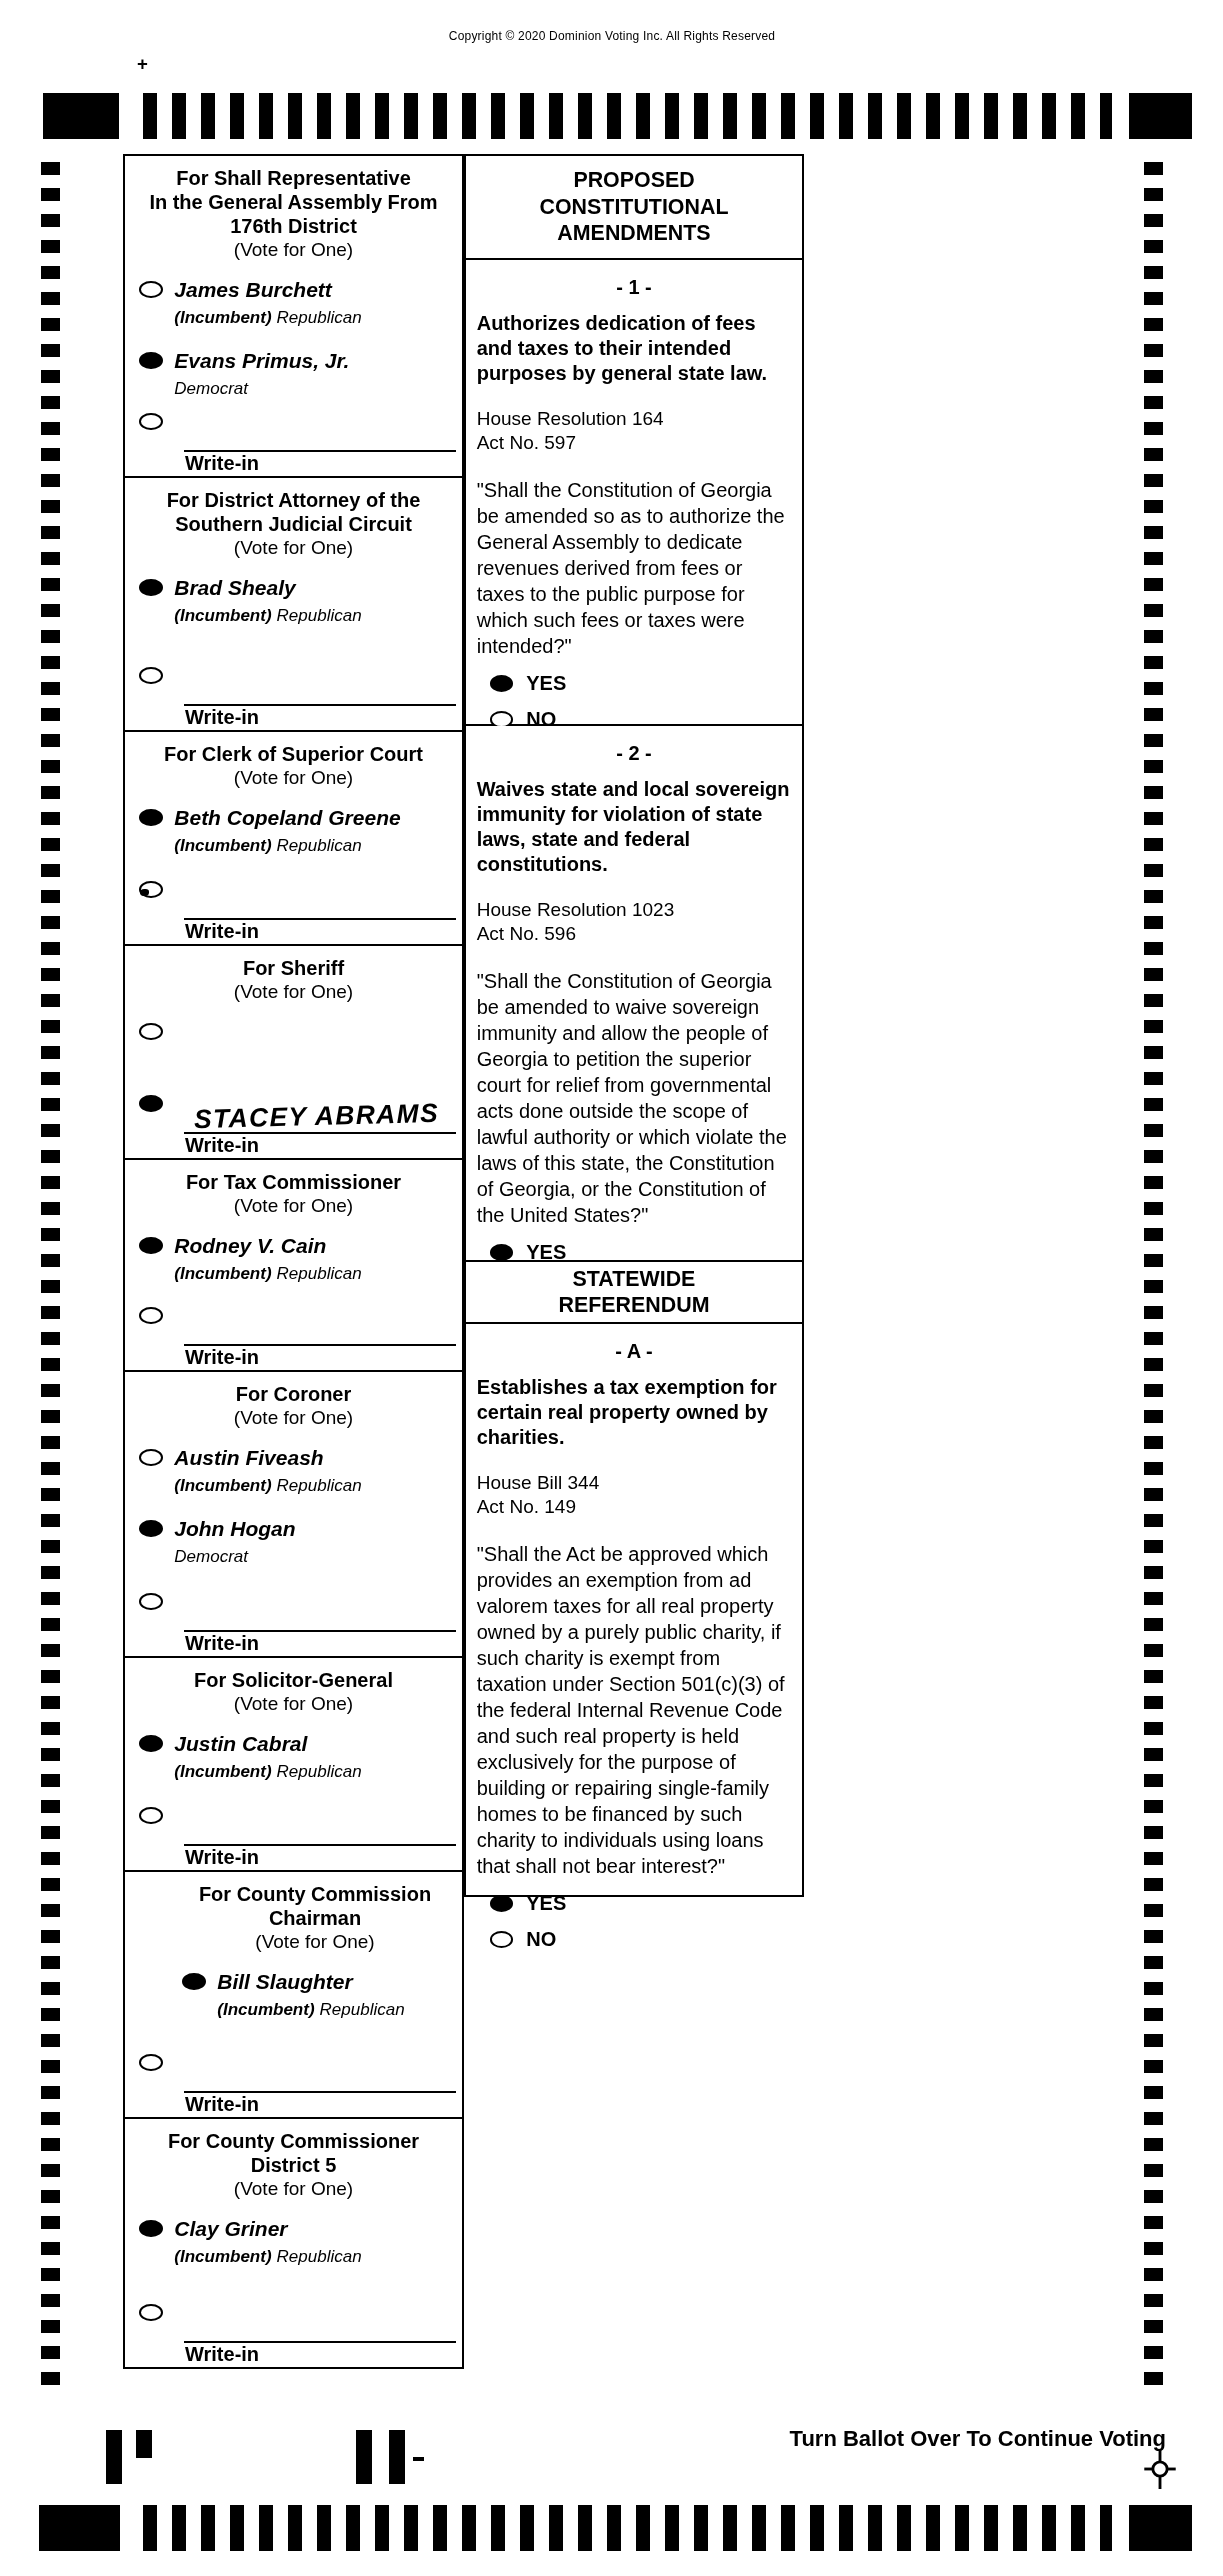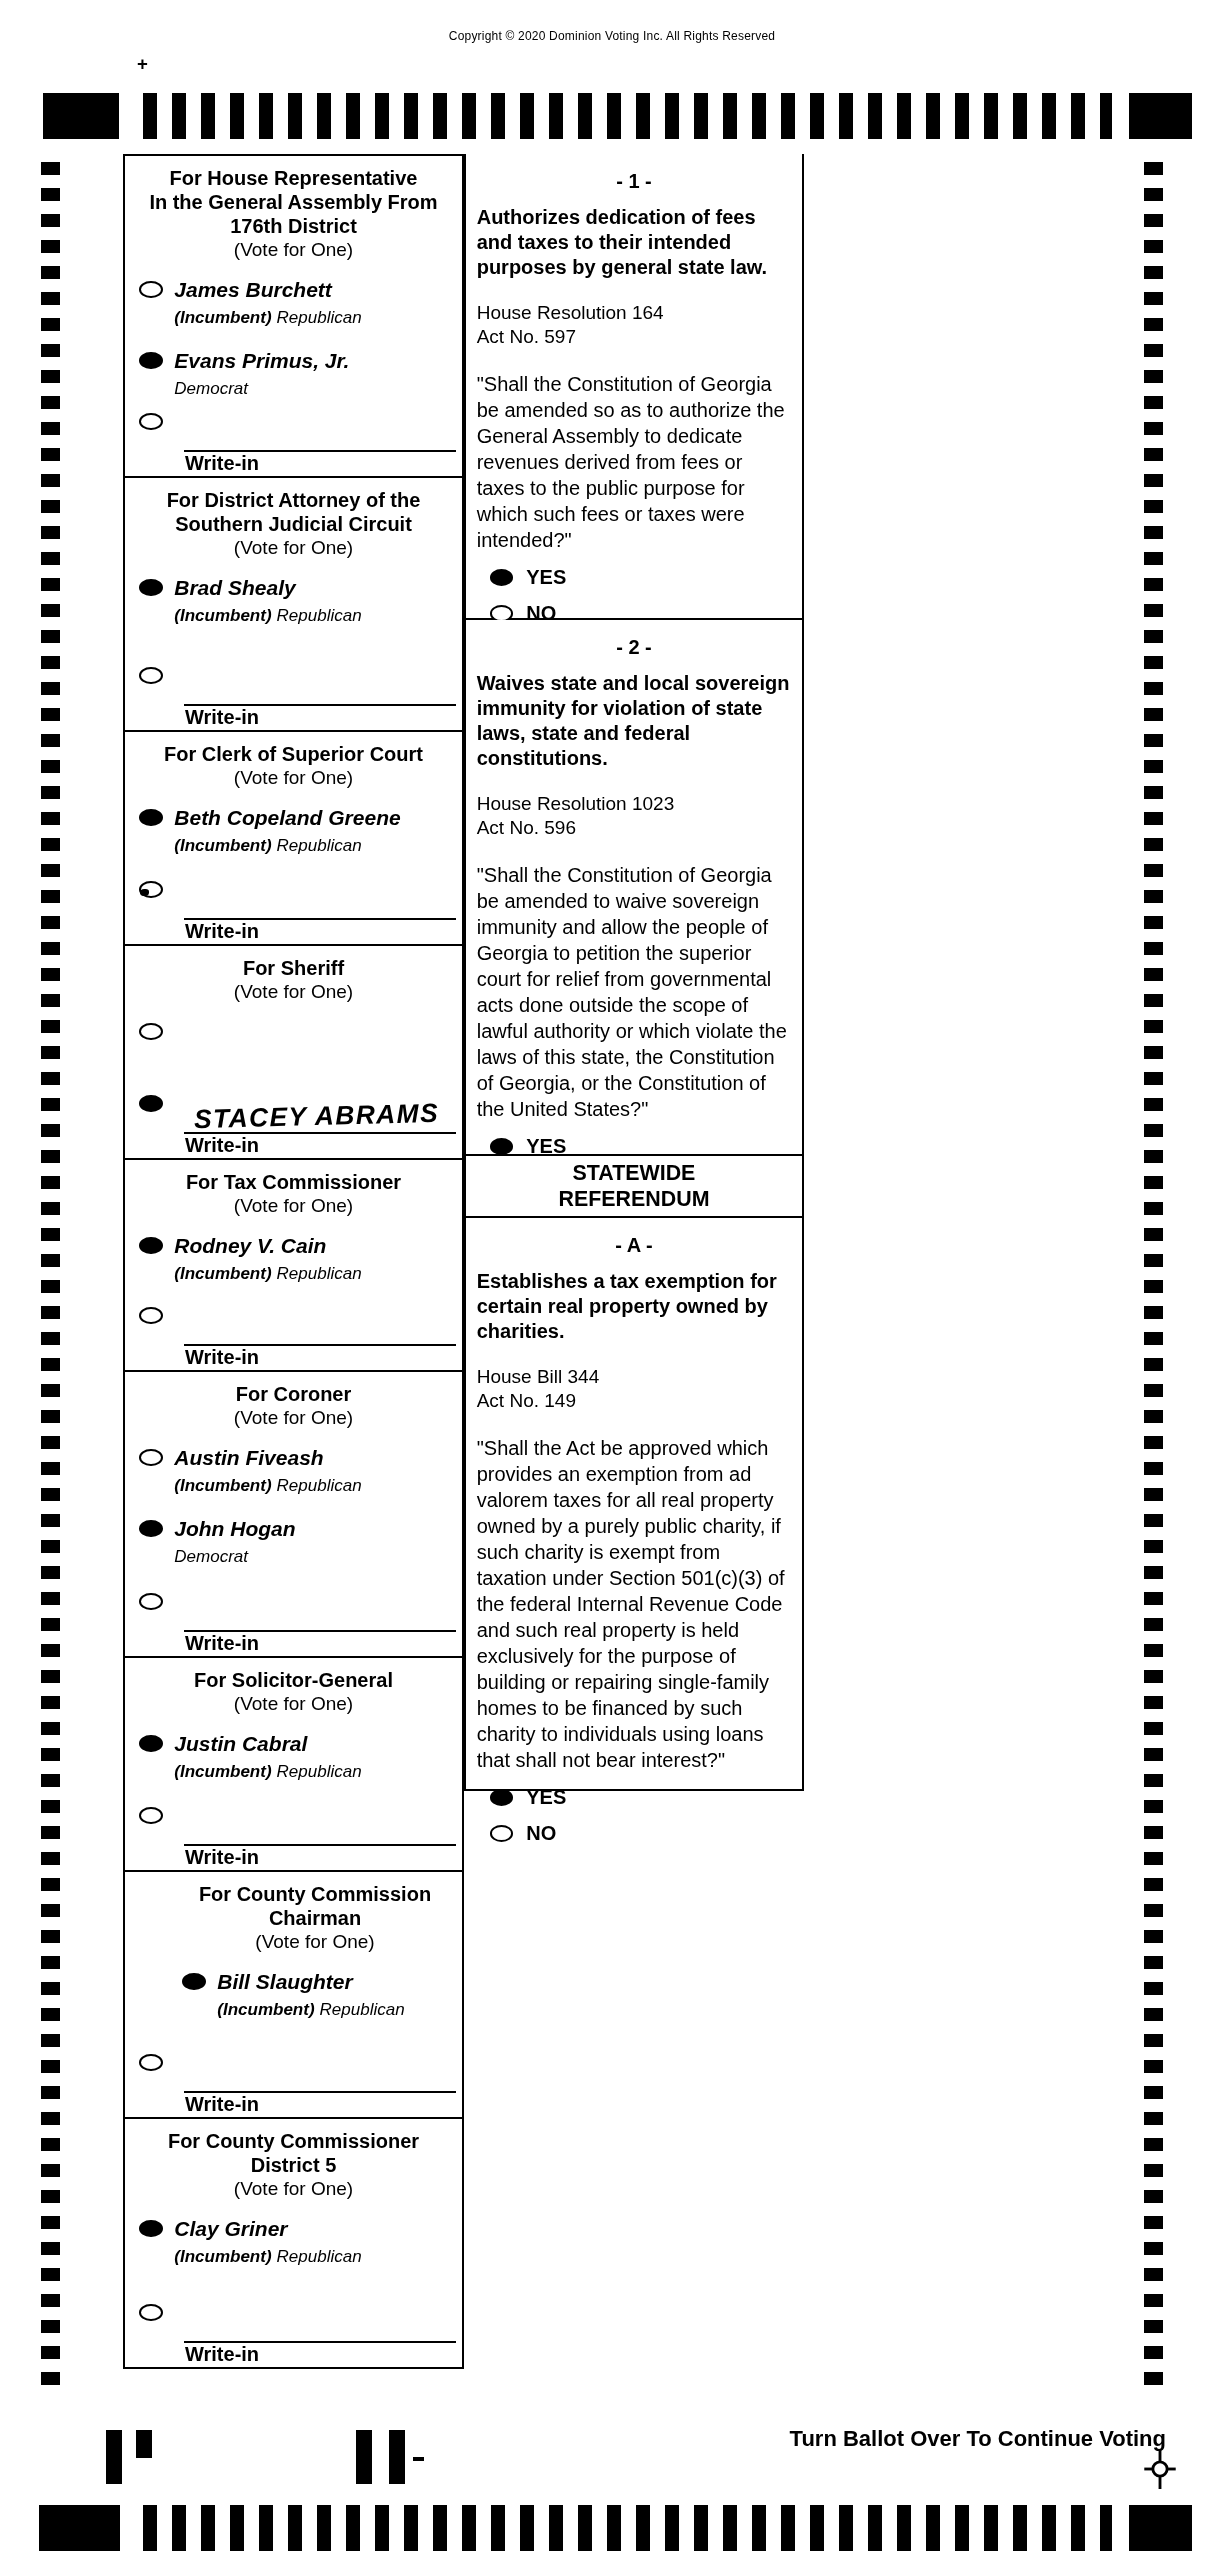--- a/index.html
+++ b/index.html
@@ -78,21 +78,21 @@
     <div class="bars" style="left:143px;width:969px;"></div>
     <div class="block" style="left:1129px;width:63px;"></div>
   </div>
 
   <div class="edge-col" style="left:41px;top:162px;height:2235px;"></div>
   <div class="edge-col" style="left:1144px;top:162px;height:2235px;"></div>
 
   <div id="ballot-left">
       <div class="bx contest first" style="height: 324px;">
         <div class="c-title">
-          <div>For House Representative</div>
+          <div>For Shall Representative</div>
           <div>In the General Assembly From</div>
           <div>176th District</div>
           <div class="votefor">(Vote for One)</div>
         </div>
         <div class="cands">
           <div class="cand-row">
             <span class="oval"></span>
             <div class="cand-info">
               <div class="cand-name">James Burchett</div>
               <div class="party"><span class="inc">(Incumbent)</span><span>Republican</span></div>
@@ -276,20 +276,25 @@
           </div>
         </div>
         <div class="writein">
           <span class="oval"></span>
           <div class="wline"></div>
           <div class="wlabel">Write-in</div>
         </div>
       </div>
     </div>
   <div id="ballot-right">
+      <div class="bx mhead first" style="height: 106px;">
+        <div>PROPOSED</div>
+        <div>CONSTITUTIONAL</div>
+        <div>AMENDMENTS</div>
+      </div>
       <div class="bx mbox" style="height: 466px;">
         <div class="mnum">- 1 -</div>
         <div class="msum">Authorizes dedication of fees and taxes to their intended purposes by general state law.</div>
         <div class="mref">House Resolution 164</div>
         <div class="mact">Act No. 597</div>
         <div class="mq">"Shall the Constitution of Georgia be amended so as to authorize the General Assembly to dedicate revenues derived from fees or taxes to the public purpose for which such fees or taxes were intended?"</div>
         <div class="choices">
           <div class="choice-row">
             <span class="oval filled"></span>
             <div class="clabel">YES</div>

